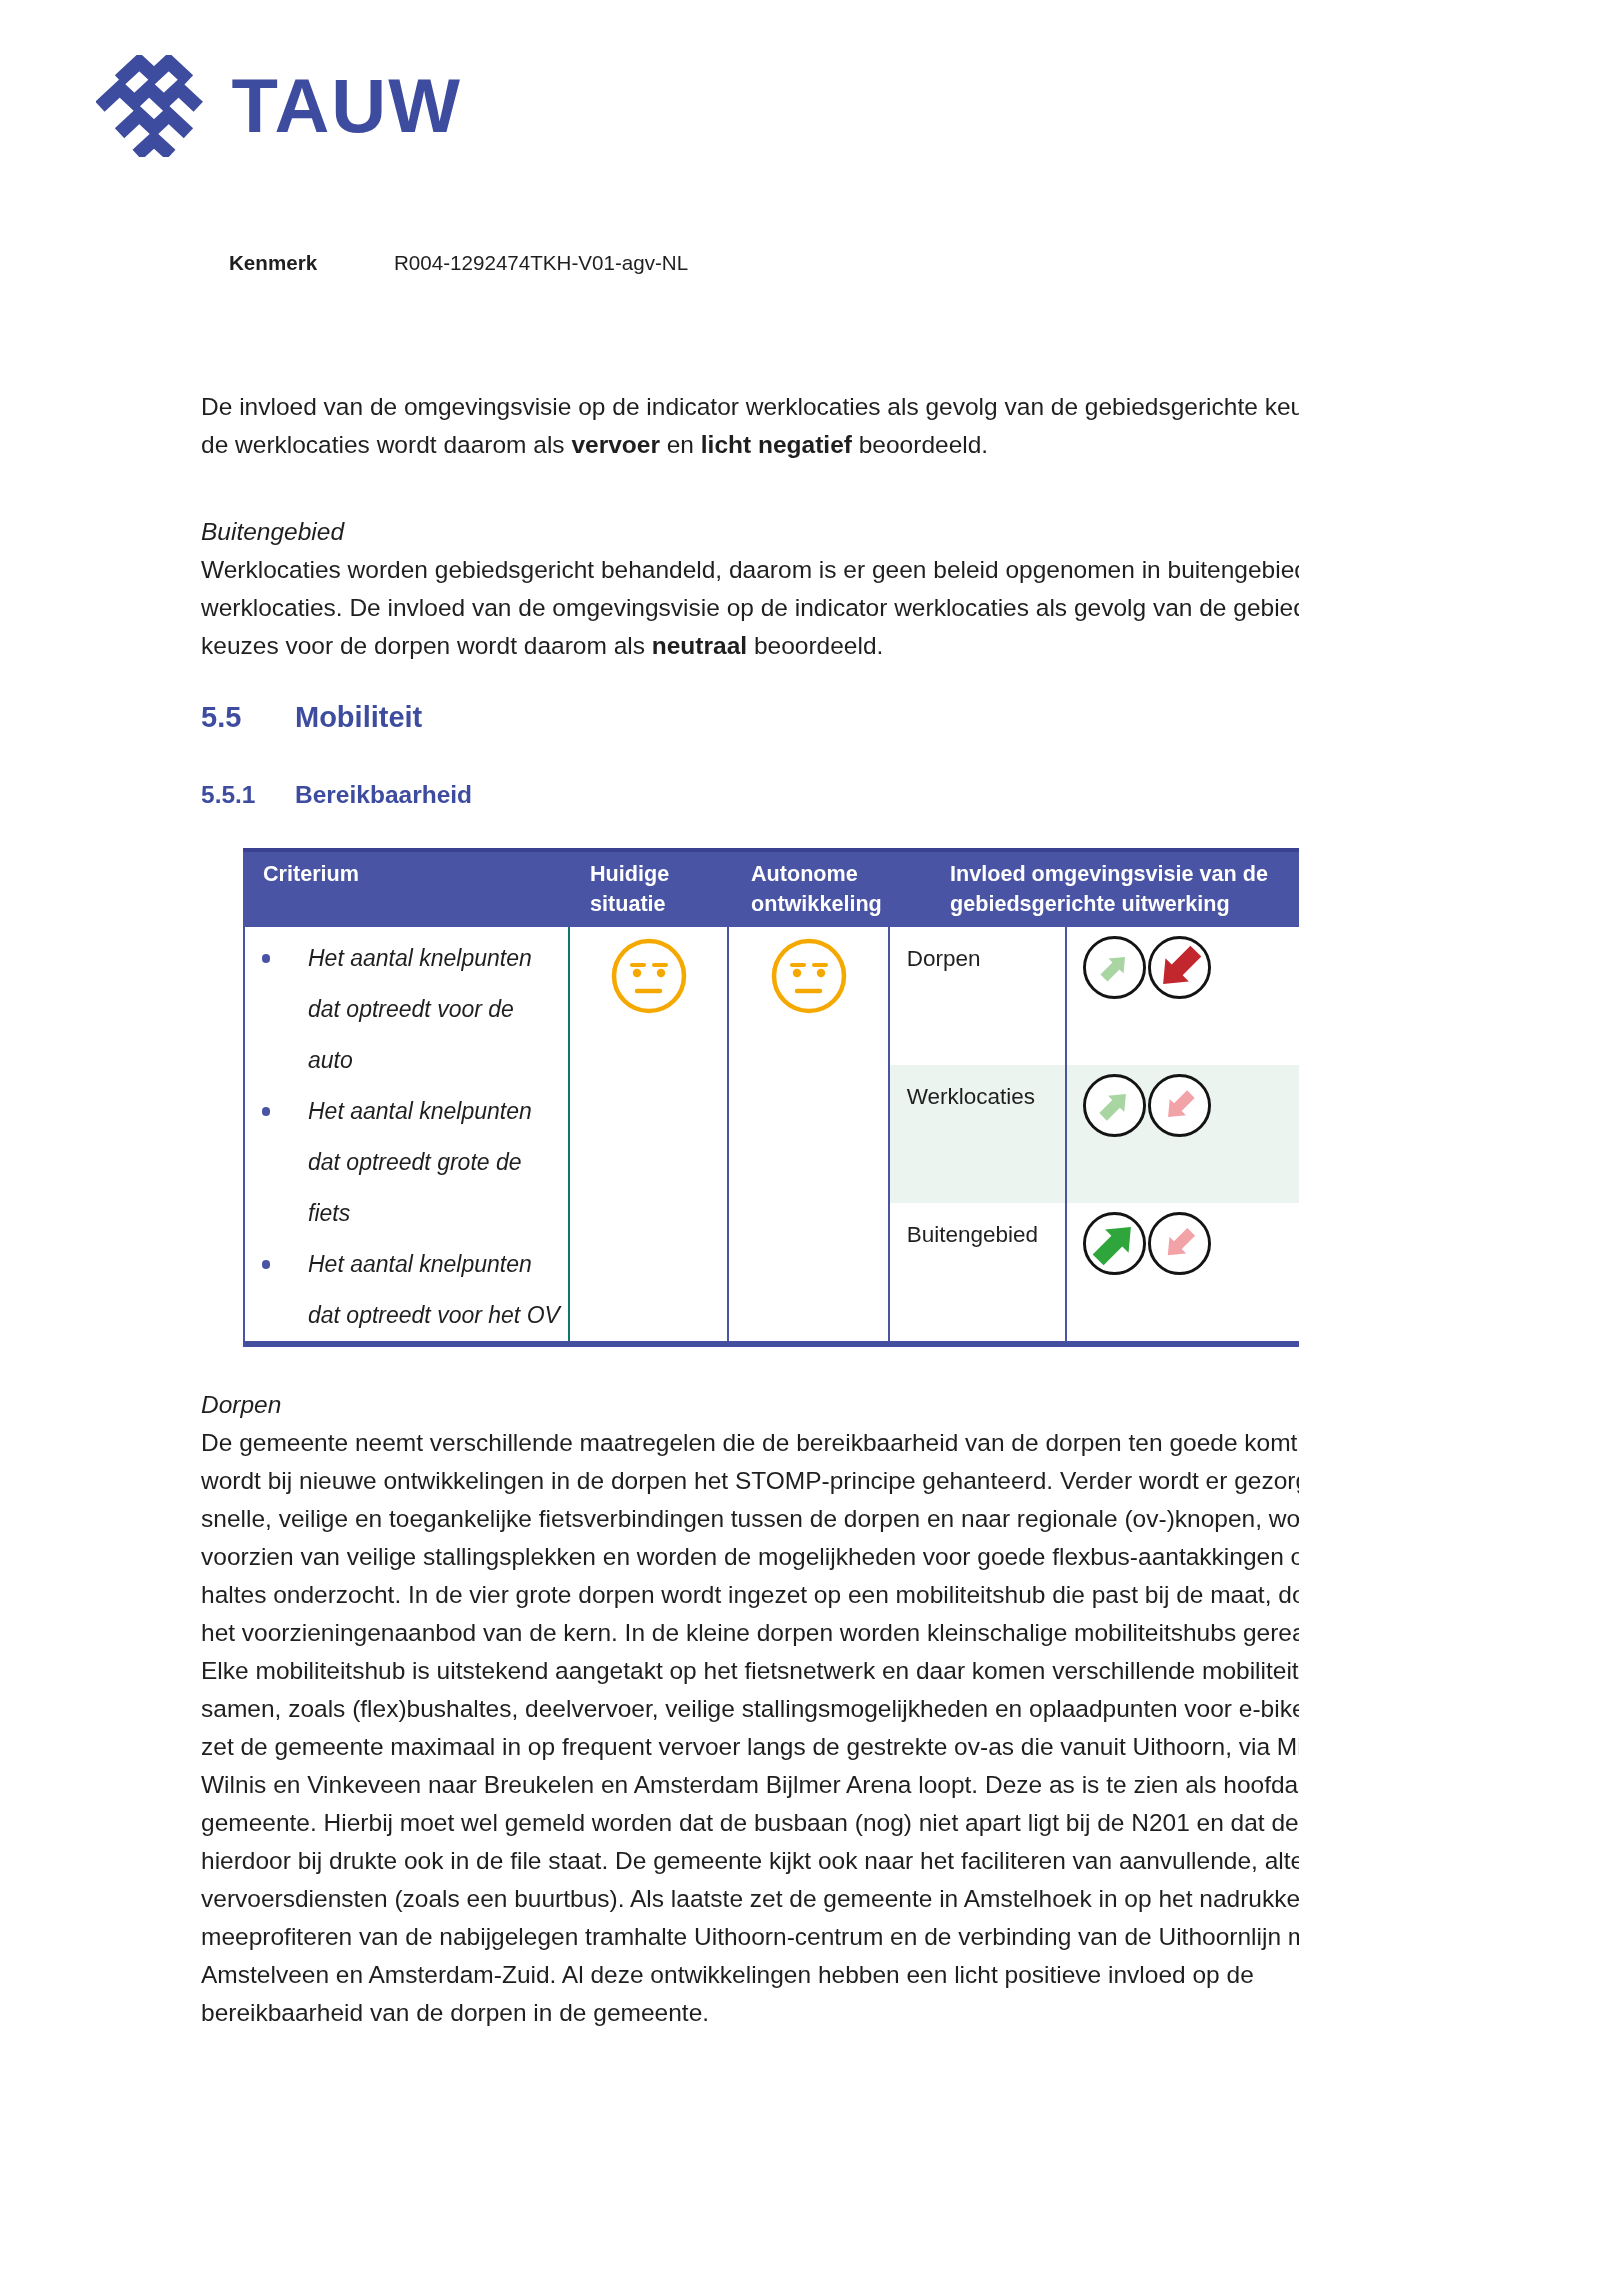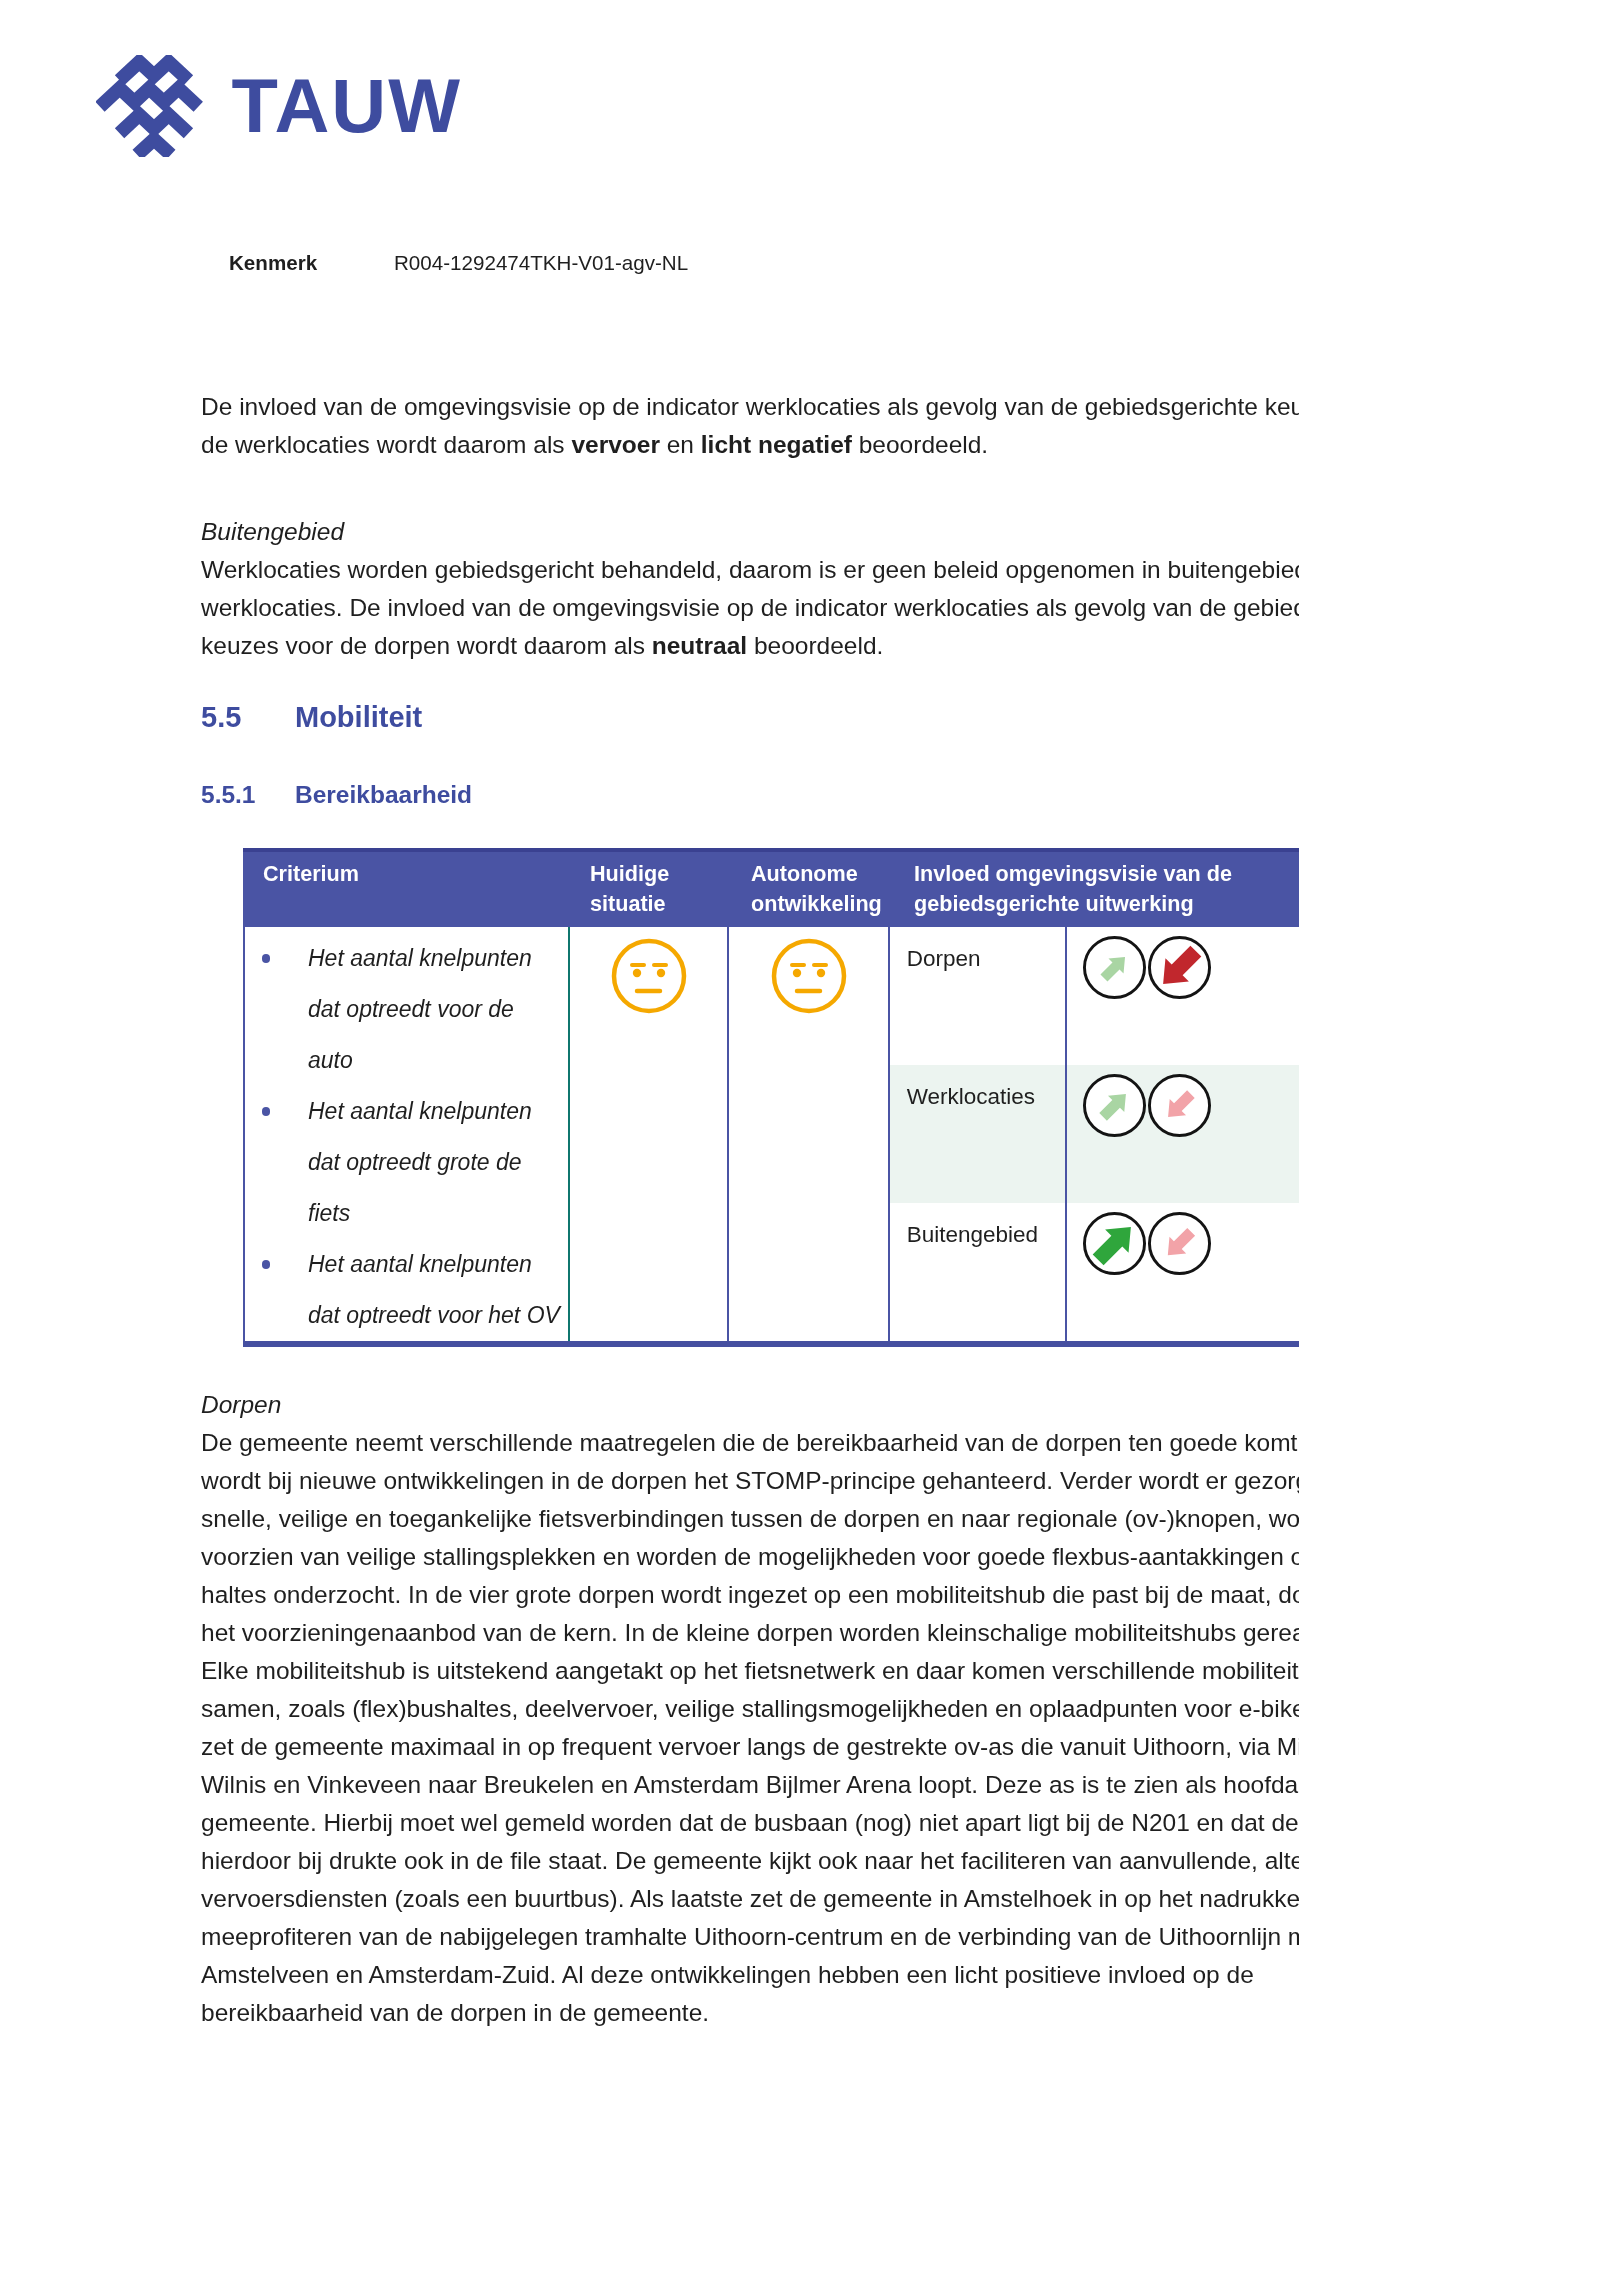--- a/index.html
+++ b/index.html
@@ -24,21 +24,21 @@
   .h3 { margin-top:45px; font-size:24.5px; line-height:29px; font-weight:bold; color:#3E4C9F; }
   .h2 .h-num, .h3 .h-num { display:inline-block; width:94px; }
   
   .rtable { margin-top:39px; margin-left:42px; width:1129px; border-bottom:6.9px solid #454FA0; }
   .rt-header {
     display:flex; background:#4A54A4; border-top:4.9px solid #3A4191;
     color:#ffffff; font-weight:bold; font-size:21.6px; line-height:30px; padding:6.9px 0 7.8px;
   }
   .rt-header > div { padding-left:20px; box-sizing:border-box; }
   .hc1 { width:327px; } .hc2 { width:161px; } .hc3 { width:163px; } .hc4 { flex:1; }
-  .hc4 .hc4-inner { display:block; max-width:412px; }
+  .hc4 .hc4-inner { display:block; max-width:412px;margin-left:36px; }
   .rt-body { display:flex; min-height:303px; border-left:2px solid #4A54A4; border-right:2px solid #4A54A4; box-sizing:border-box; }
   .bc1 { width:325px; border-right:2px solid #0f766e; box-sizing:border-box; }
   .bc2, .bc3 { width:159px; border-right:2px solid #4A54A4; box-sizing:border-box; display:flex; justify-content:center; align-items:flex-start; padding-top:9.8px; }
   .bc3 { width:161px; }
   .bc4 { flex:1; display:flex; flex-direction:column; }
   .crit-list { list-style:none; margin:5.9px 0 0 0; padding:0; }
   .crit-list li { position:relative; padding:0 3.9px 0 63px; font-style:italic; font-size:23px; line-height:51px; }
   .bullet { position:absolute; left:16.7px; top:21.6px; width:8.8px; height:8.8px; border-radius:50%; background:#4A54A4; }
   .face { width:80px; height:80px; }
   .arow { display:flex; flex:1; }

